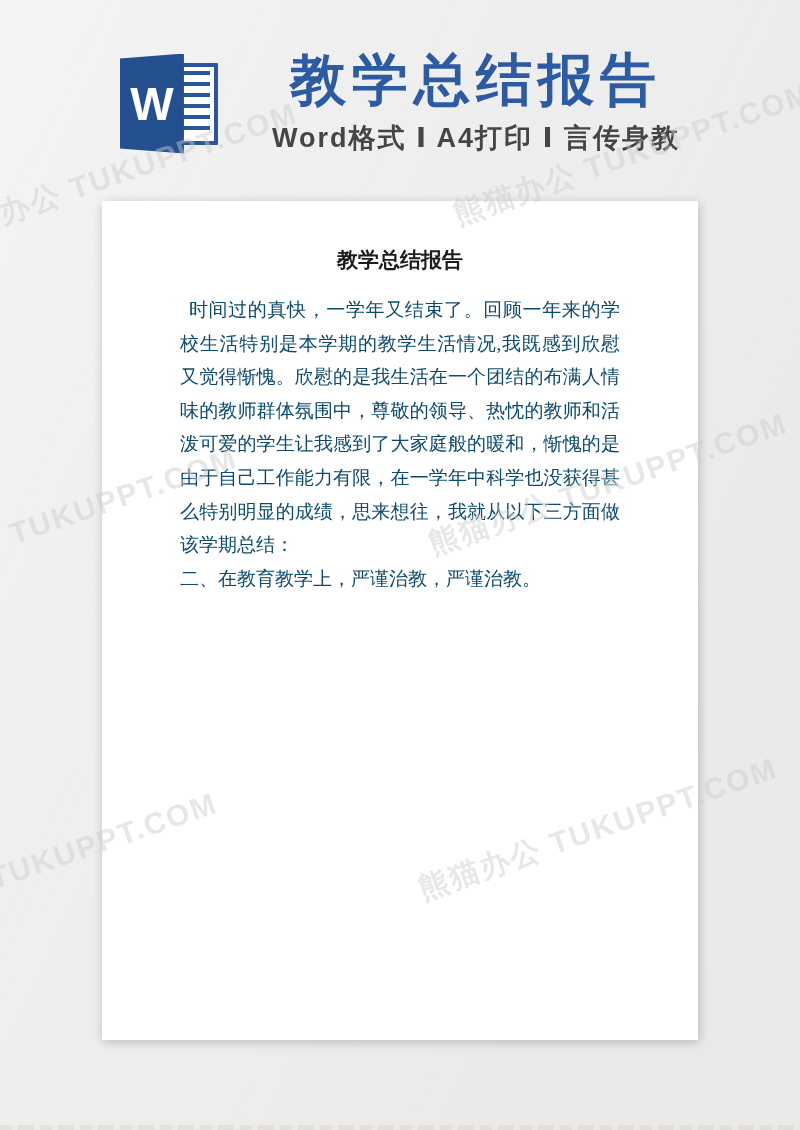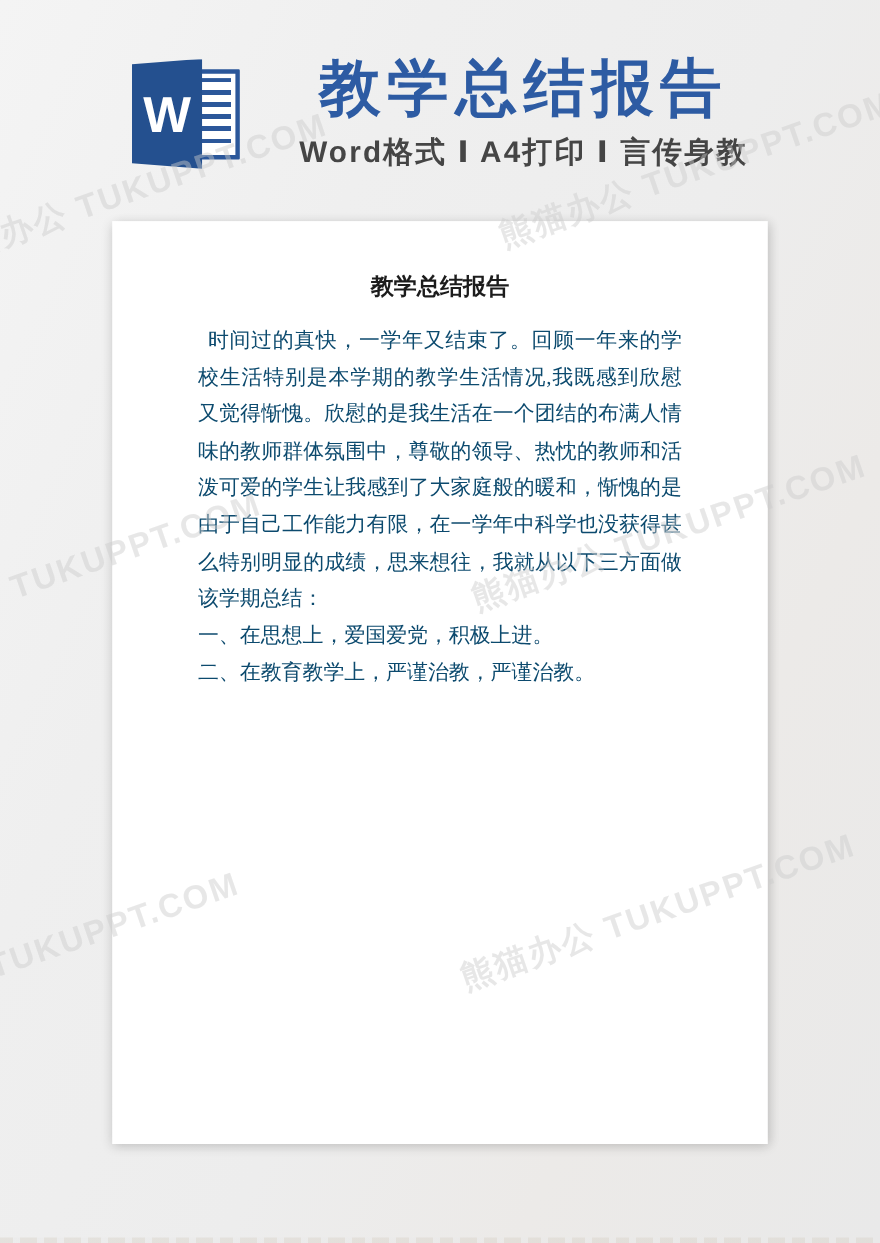--- a/index.html
+++ b/index.html
@@ -104,21 +104,20 @@
     </div>
     <div class="header-text">
       <div class="header-title">教学总结报告</div>
       <div class="header-subtitle">Word格式 Ⅰ A4打印 Ⅰ 言传身教</div>
     </div>
   </div>
 
   <div class="page">
     <div class="doc-title">教学总结报告</div>
     <p class="ind-1">时间过的真快，一学年又结束了。回顾一年来的学校生活特别是本学期的教学生活情况,我既感到欣慰又觉得惭愧。欣慰的是我生活在一个团结的布满人情味的教师群体氛围中，尊敬的领导、热忱的教师和活泼可爱的学生让我感到了大家庭般的暖和，惭愧的是由于自己工作能力有限，在一学年中科学也没获得甚么特别明显的成绩，思来想往，我就从以下三方面做该学期总结：</p>
-    <p>一、在思想上，爱国爱党，积极上进。</p>
     <p>二、在教育教学上，严谨治教，严谨治教。</p>
   </div>
 
   <div class="wm-layer">
     <span class="wm wm1">熊猫办公 TUKUPPT.COM</span>
     <span class="wm wm2">熊猫办公 TUKUPPT.COM</span>
     <span class="wm wm3">熊猫办公 TUKUPPT.COM</span>
     <span class="wm wm4">熊猫办公 TUKUPPT.COM</span>
     <span class="wm wm5">熊猫办公 TUKUPPT.COM</span>
     <span class="wm wm6">熊猫办公 TUKUPPT.COM</span>

